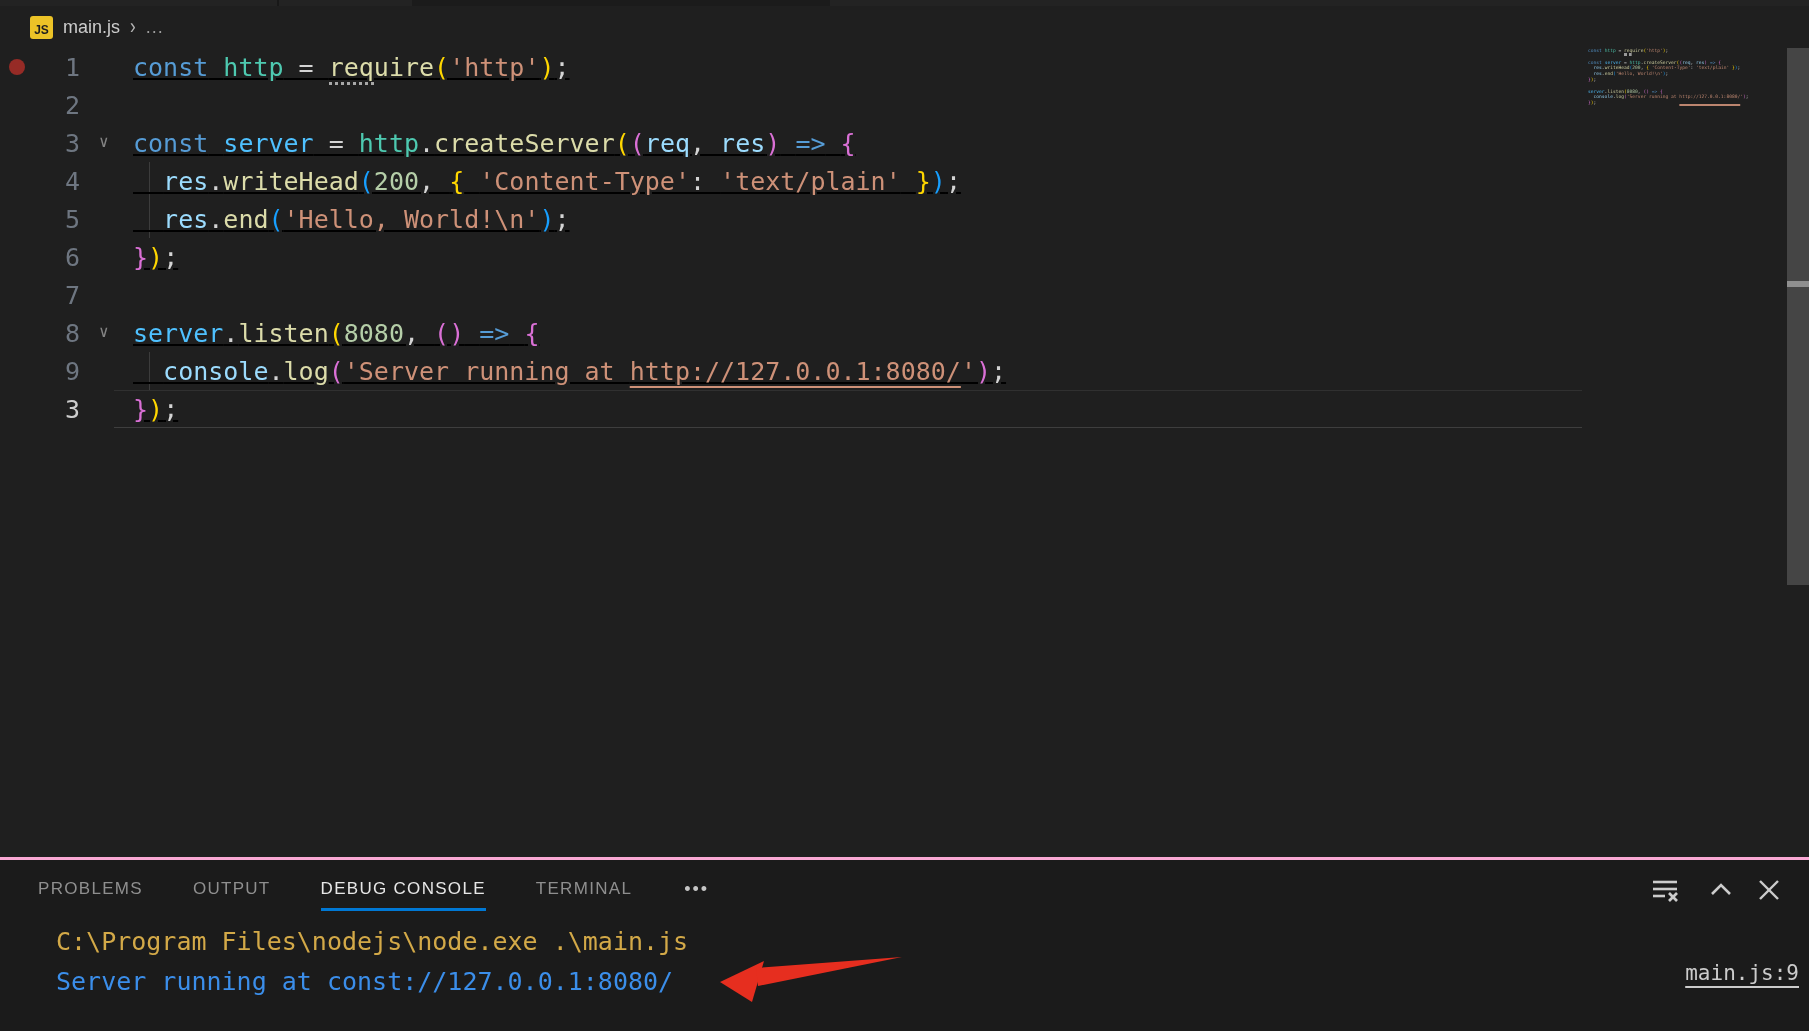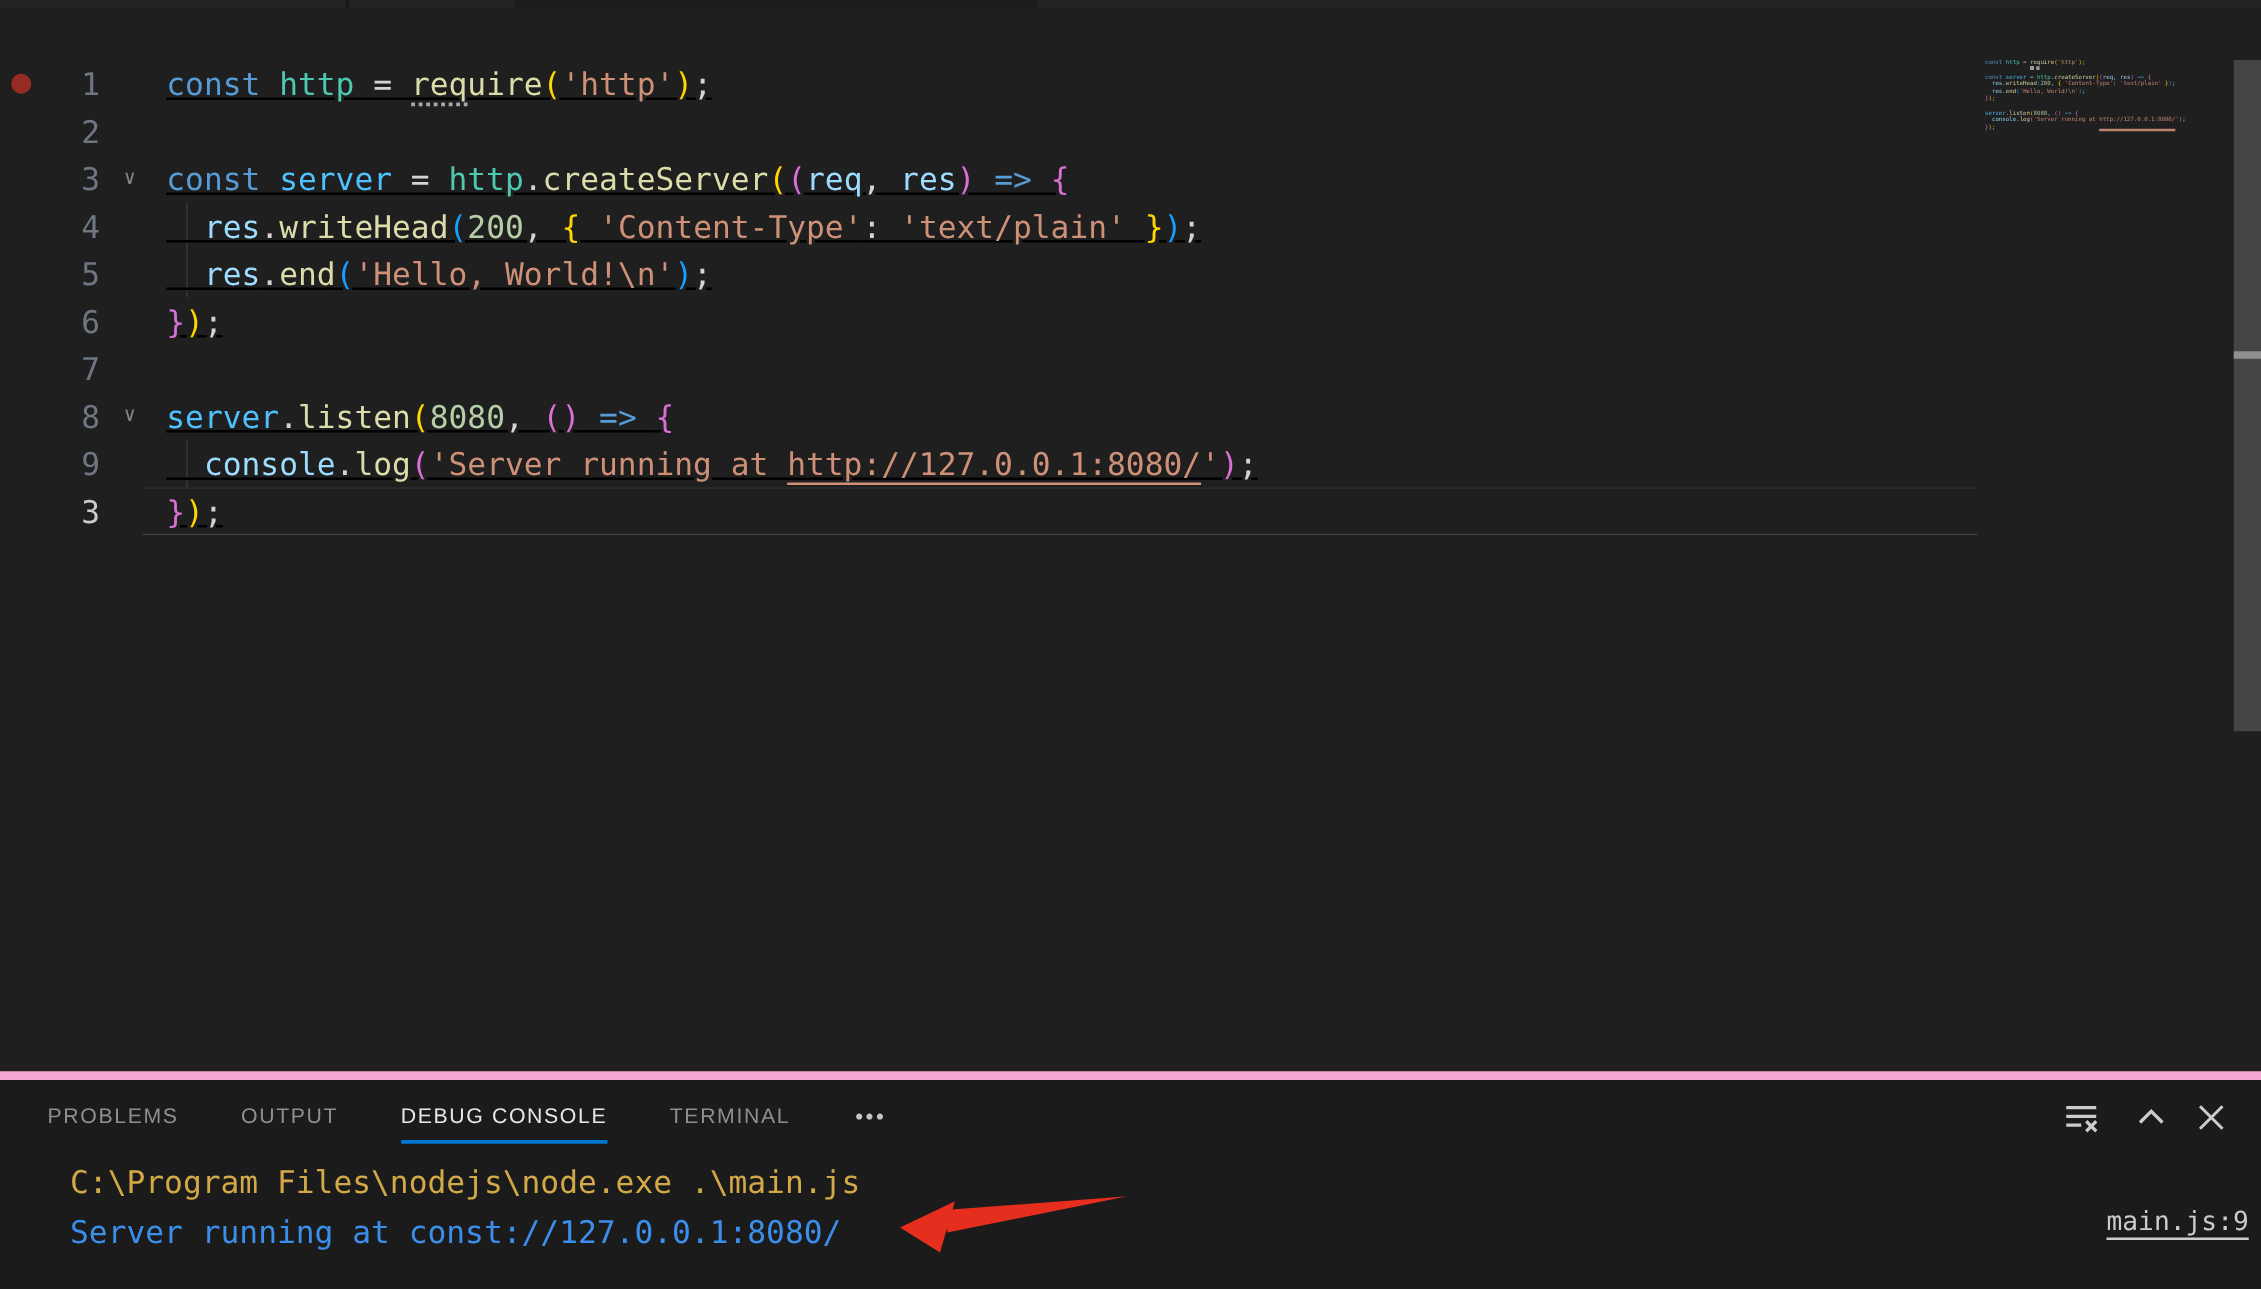--- a/index.html
+++ b/index.html
@@ -42,21 +42,21 @@
   
   .minimap { position:absolute; left:1588px; top:48px; width:150px;
              font-family:"DejaVu Sans Mono","Liberation Mono",monospace;
              font-size:4.6px; line-height:5.8px; white-space:pre; opacity:.9; }
   
   .sb-thumb { position:absolute; left:1787px; top:48px; width:22px; height:537px; background:#454545; }
   .sb-marker { position:absolute; left:1787px; top:281px; width:22px; height:6px; background:#8f8f8f; }
 
   
   .panel { position:absolute; left:0; top:857px; width:1809px; height:174px; background:#1b1b1b;
-           border-top:7px solid #f9a8d4; }
+           border-top:3px solid #f9a8d4; }
   .panel-header { position:absolute; left:0; top:0; width:1809px; height:58px; display:flex; align-items:center; }
   .ptabs { display:flex; align-items:center; gap:50px; padding-left:38px; }
   .ptab { font-size:17px; letter-spacing:1.3px; color:#8f8f8f; position:relative; cursor:default; }
   .ptab.active { color:#e7e7e7; }
   .ptab.active::after { content:""; position:absolute; left:0; right:0; bottom:-12px; height:3px; background:#0078d4; }
   .pmore { color:#c5c5c5; font-size:18px; letter-spacing:2px; margin-left:52px; }
   .filter { position:absolute; left:836px; top:10px; width:797px; height:40px; background:#313131;
             border:none; border-radius:5px; color:#cccccc; font-size:19px; padding:0 16px;
             font-family:"Liberation Sans",sans-serif; }
   .filter::placeholder { color:#848484; }
@@ -79,20 +79,26 @@
 </head>
 <body>
 
 <div id="stage">
 
   <div class="topstrip">
     <div class="div1"></div>
     <div class="active-seg"></div>
   </div>
 
+  <div class="breadcrumb">
+    <div class="js-badge">JS</div>
+    <span class="bc-file">main.js</span>
+    <span class="bc-chev">›</span>
+    <span class="bc-more">...</span>
+  </div>
 
   <div class="editor" id="editor">
       <div class="cline" style="top: 0px;">
         <span class="bp"></span>
         <span class="lnum">1</span>
         <span class="ltext"><span class="tk-kw">const</span><span class="tk-pn"> </span><span class="tk-cls">http</span><span class="tk-pn"> = </span><span class="tk-fn tk-hint">req</span><span class="tk-fn">uire</span><span class="tk-b1">(</span><span class="tk-str">'http'</span><span class="tk-b1">)</span><span class="tk-pn">;</span></span>
       </div>
       <div class="cline" style="top: 38px;">
         <span class="lnum">2</span>
         <span class="ltext"></span>

